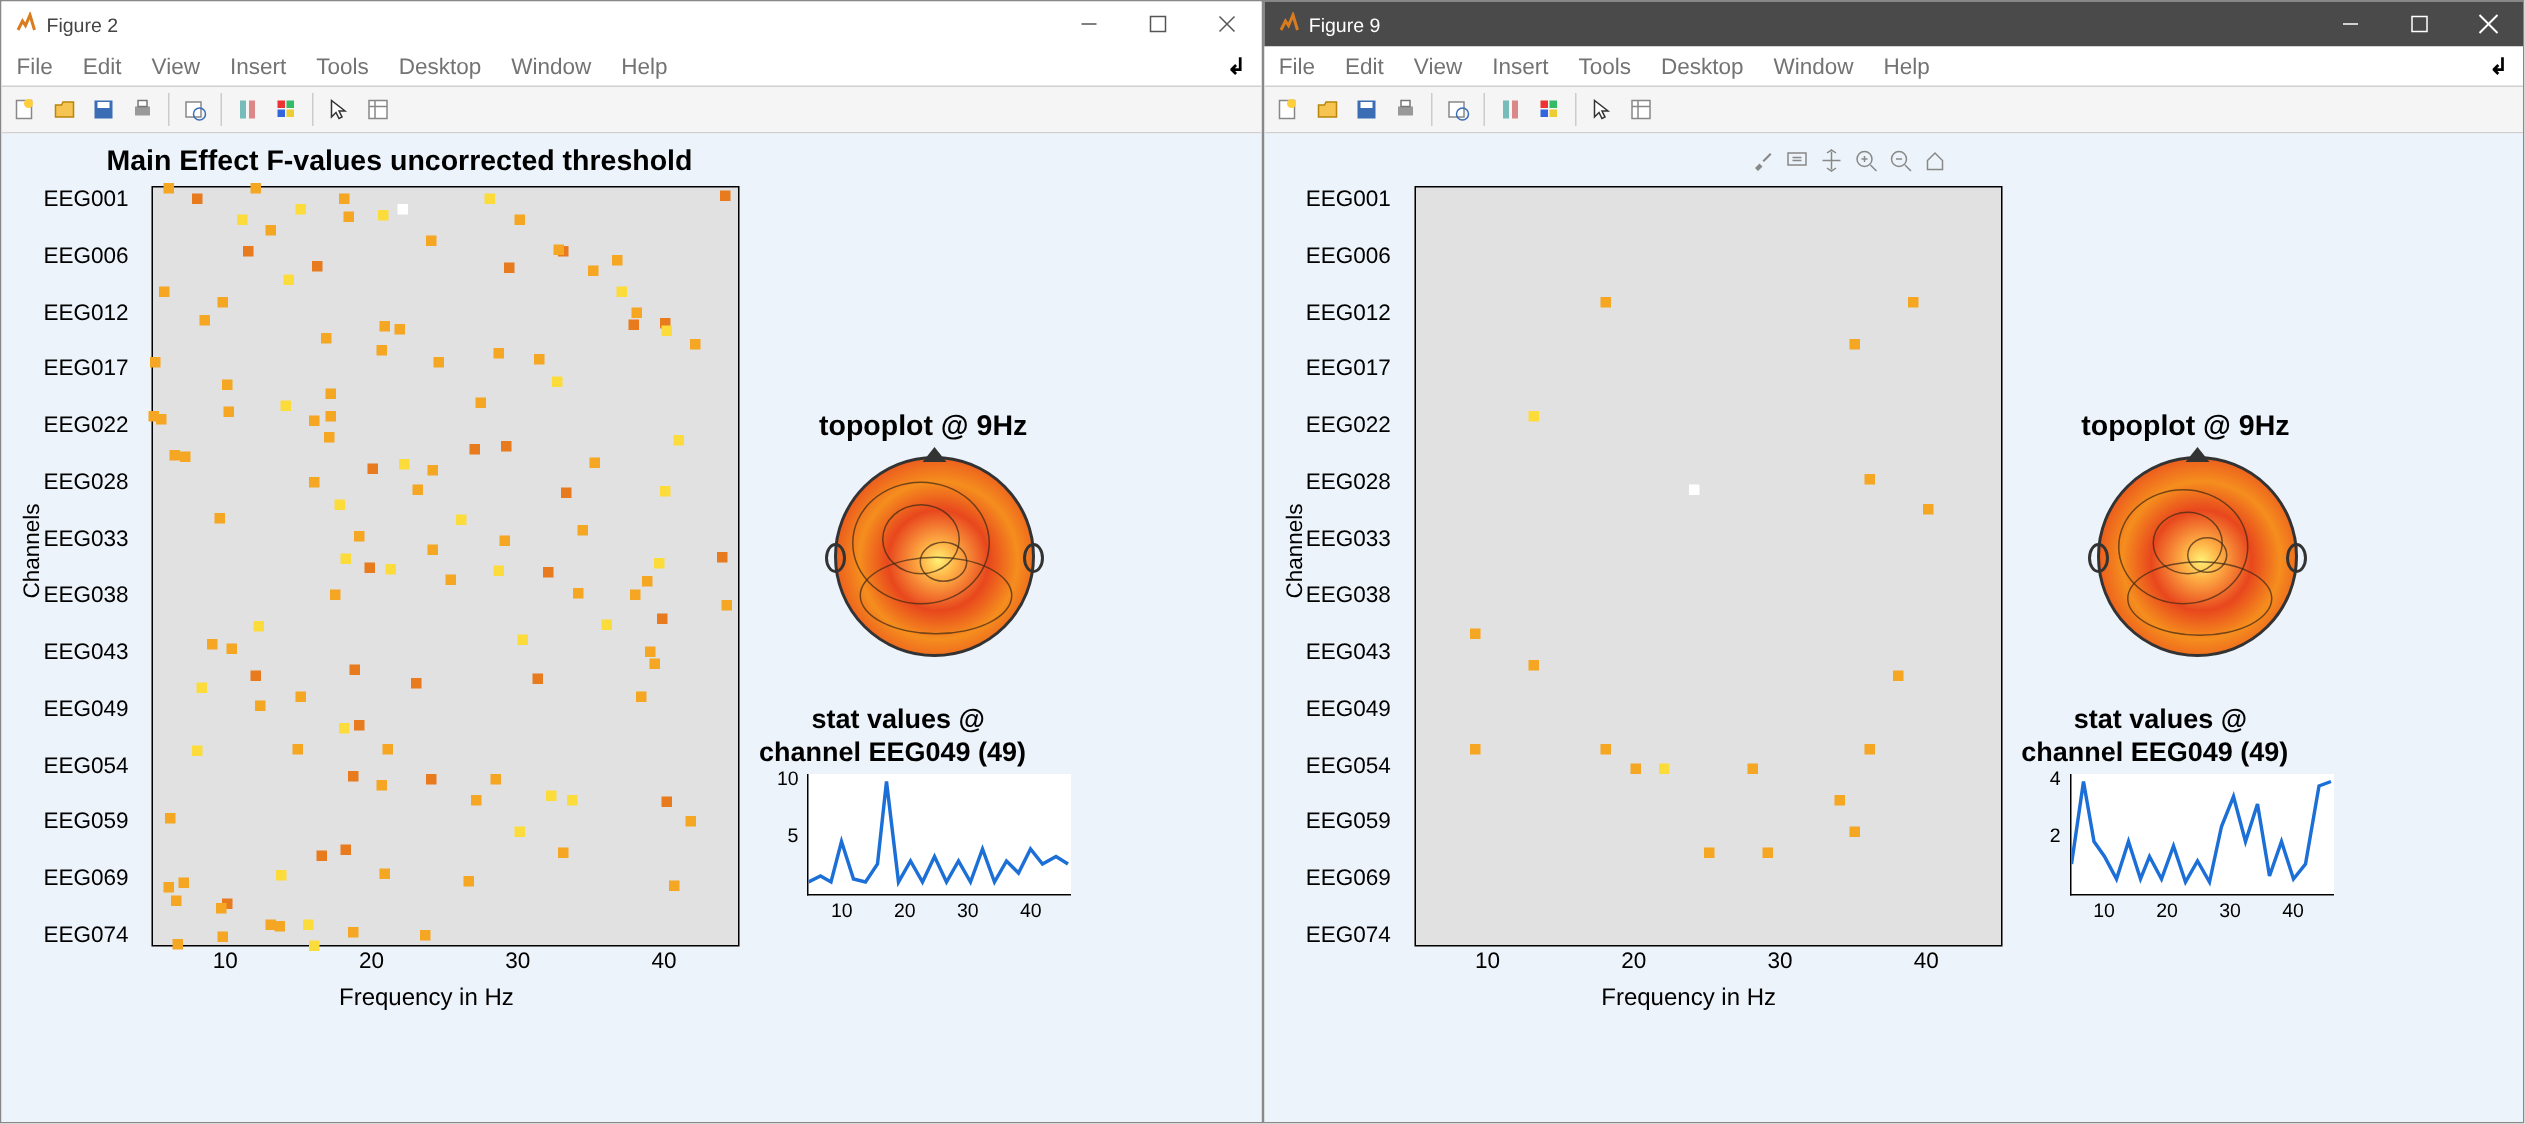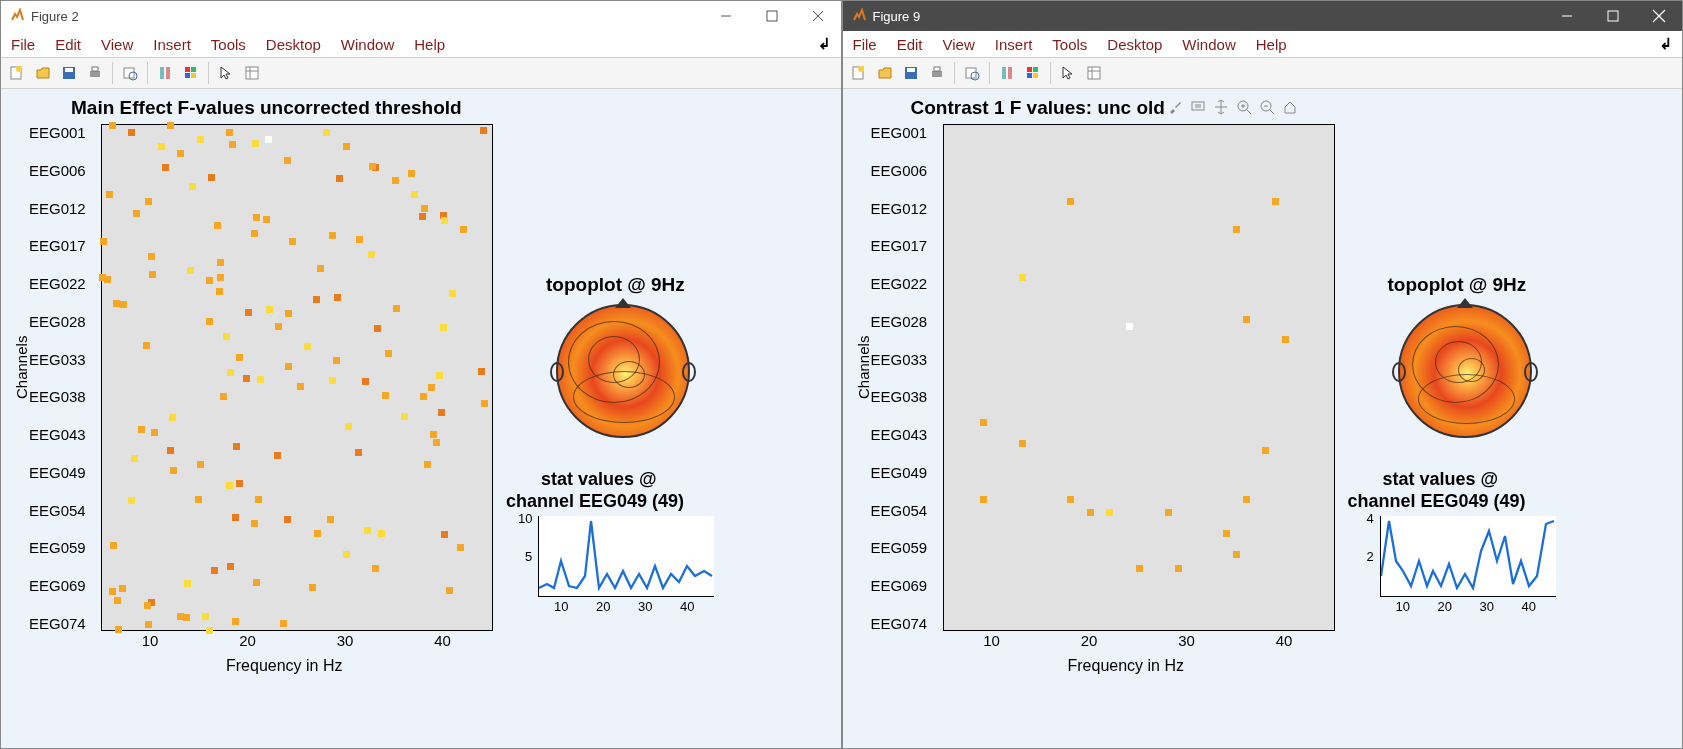--- a/index.html
+++ b/index.html
@@ -5,21 +5,21 @@
 body{margin:0;font-family:'Segoe UI',Arial,sans-serif;font-size:14px;display:flex;width:1683px;height:749px;overflow:hidden;background:#ddd}
 .window{flex:1;display:flex;flex-direction:column;border:1px solid #888;background:#fff;min-width:0}
 .titlebar{display:flex;align-items:center;height:30px;font-size:13px;padding:0 0 0 8px}
 .tb-inactive{background:#fff;color:#444}
 .tb-active{background:#4a4a4a;color:#fff}
 .tb-icon{width:16px;height:16px;margin-right:6px}
 .tb-title{flex:1}
 .tb-btn{width:46px;height:30px;display:flex;align-items:center;justify-content:center;font-size:13px}
 .tb-btn svg{stroke:currentColor;fill:none}
 .menubar{display:flex;align-items:center;height:26px;background:#fff;border-bottom:1px solid #d0d0d0;font-size:15px}
-.menu-item{padding:3px 10px;color:#7f1d1d}
+.menu-item{padding:3px 10px;color:#737373}
 .menu-arrow{margin-left:auto;margin-right:10px;font-weight:bold}
 .toolbar{display:flex;align-items:center;height:30px;background:#f5f5f5;border-bottom:1px solid #d0d0d0;padding:0 4px;gap:2px}
 .tb-tool{width:22px;height:22px;display:flex;align-items:center;justify-content:center;border:1px solid transparent}
 .tb-sep{width:1px;height:22px;background:#ccc;margin:0 3px}
 .canvas{flex:1;background:#edf3fa;position:relative;overflow:hidden}
 .plot-title{position:absolute;font-weight:bold;font-size:19px;white-space:nowrap}
 .heatmap{position:absolute;background:#e1e1e1;border:1px solid #000}
 .ylabel-c{position:absolute;transform:rotate(-90deg);transform-origin:left top;font-size:15px}
 .xlabel{position:absolute;font-size:16px}
 .ytick,.xtick{position:absolute;font-size:15px}
@@ -417,21 +417,20 @@
       </div>
     <div class="tb-tool">
         <svg width="16" height="16">
           <rect x="2" y="2" width="12" height="12" fill="#fff" stroke="#888"></rect>
           <line x1="2" y1="6" x2="14" y2="6" stroke="#888"></line>
           <line x1="6" y1="2" x2="6" y2="14" stroke="#888"></line>
         </svg>
       </div>
   </div>
   <div class="canvas">
-    <div class="plot-title" style="left:68px;top:8px">Contrast 1 F values: unc                   old</div>
 
     <div class="axes-toolbar" style="left:320px;top:6px">
       <div class="axes-btn">
           <svg width="16" height="16">
             <path d="M3 13l3-3 2 2-3 3z M8 8l5-5 1 1-5 5z" fill="#888"></path>
           </svg>
         </div>
       <div class="axes-btn">
           <svg width="16" height="16">
             <rect x="2" y="3" width="12" height="8" fill="none" stroke="#888"></rect>

